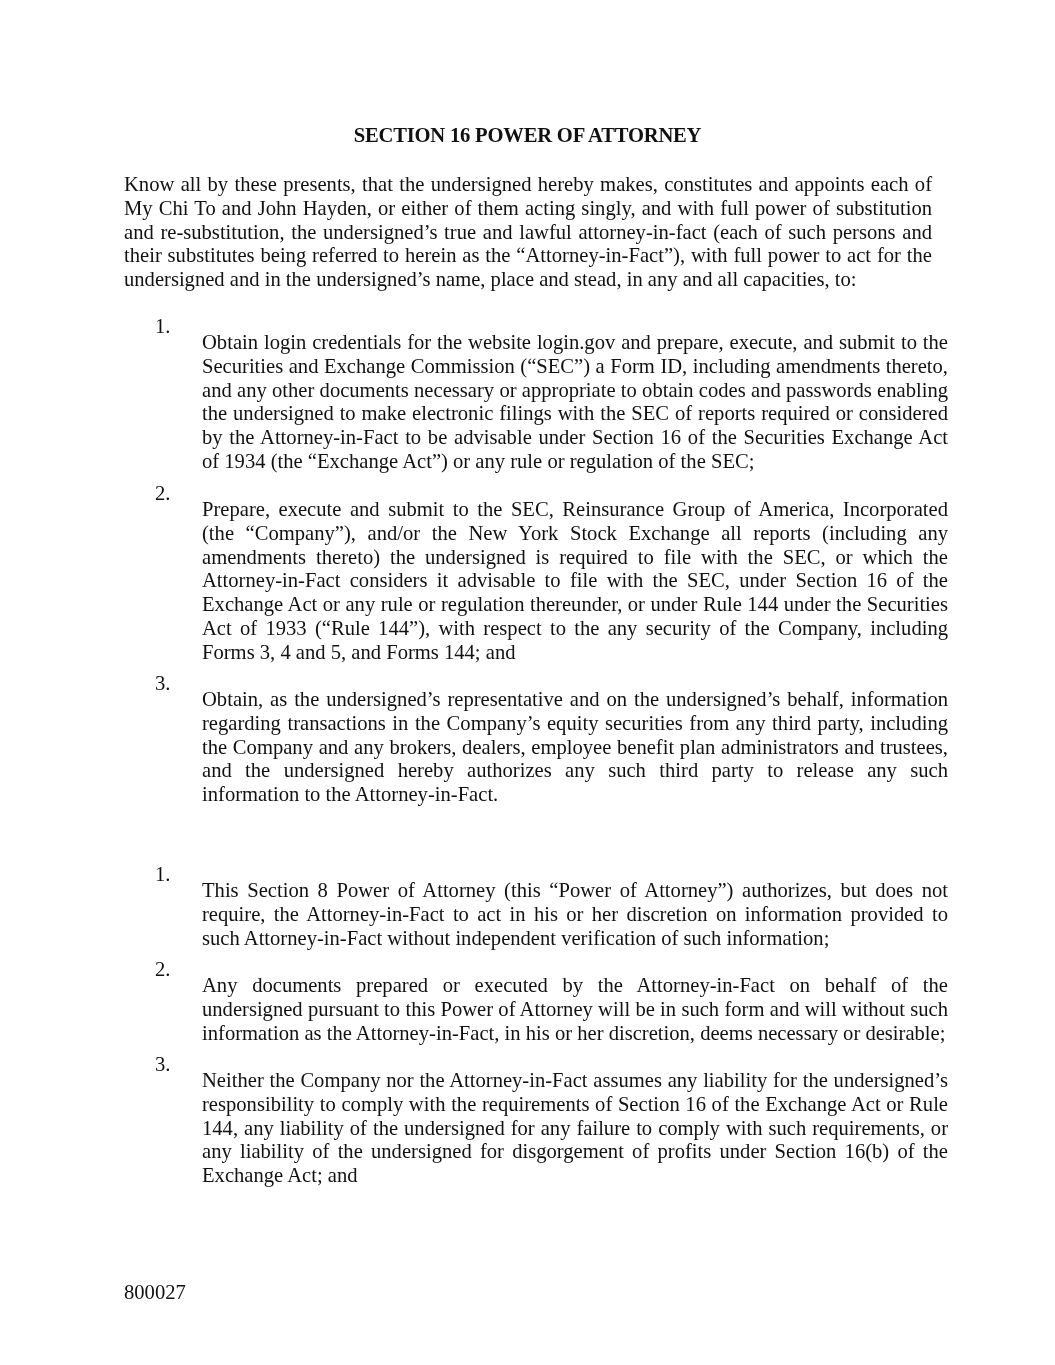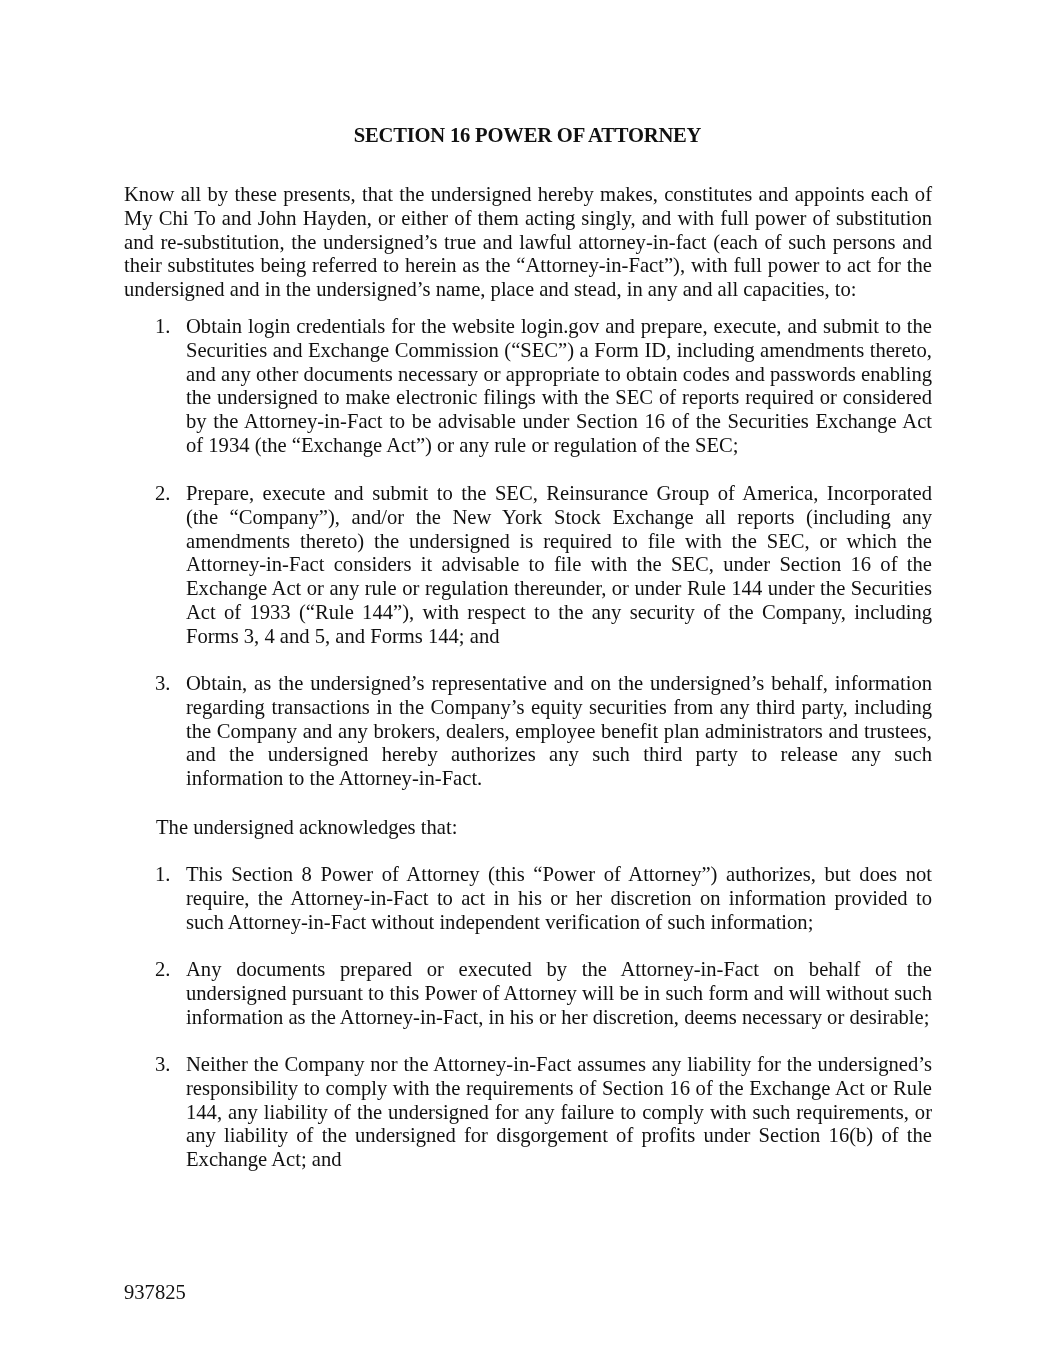--- a/index.html
+++ b/index.html
@@ -34,39 +34,39 @@
       font-size: 20.6px;
       letter-spacing: -0.2px;
     }
     .para {
       position: absolute;
       left: 124px;
       width: 808px;
       text-align: justify;
       margin: 0;
     }
-    .para.intro { top: 183px; }
+    .para.intro { top: 173px; }
     .para.ack { left: 156px; width: 776px; top: 816px; }
     .list-item {
       position: absolute;
       left: 155px;
       width: 777px;
     }
     .list-item .num {
       position: absolute;
       left: 0;
       top: 0;
       width: 30px;
     }
     .list-item .text {
       position: absolute;
       left: 31px;
       width: 746px;
       text-align: justify;
-      margin: 0;
+      margin: 16px;
     }
     .li-a1 { top: 315px; }
     .li-a2 { top: 482px; }
     .li-a3 { top: 672px; }
     .li-b1 { top: 863px; }
     .li-b2 { top: 958px; }
     .li-b3 { top: 1053px; }
     .footer-id {
       position: absolute;
       left: 124px;
@@ -93,32 +93,31 @@
   <div class="list-item li-a2">
     <span class="num">2.</span>
     <p class="text last-line">Prepare, execute and submit to the SEC, Reinsurance Group of America, Incorporated (the “Company”), and/or the New York Stock Exchange all reports (including any amendments thereto) the undersigned is required to file with the SEC, or which the Attorney-in-Fact considers it advisable to file with the SEC, under Section 16 of the Exchange Act or any rule or regulation thereunder, or under Rule 144 under the Securities Act of 1933 (“Rule 144”), with respect to the any security of the Company, including Forms 3, 4 and 5, and Forms 144; and</p>
   </div>
 
   <div class="list-item li-a3">
     <span class="num">3.</span>
     <p class="text last-line">Obtain, as the undersigned’s representative and on the undersigned’s behalf, information regarding transactions in the Company’s equity securities from any third party, including the Company and any brokers, dealers, employee benefit plan administrators and trustees, and the undersigned hereby authorizes any such third party to release any such information to the Attorney-in-Fact.</p>
   </div>
 
-  <p class="para ack">The undersigned acknowledges that:</p>
 
   <div class="list-item li-b1">
     <span class="num">1.</span>
     <p class="text last-line">This Section 8 Power of Attorney (this “Power of Attorney”) authorizes, but does not require, the Attorney-in-Fact to act in his or her discretion on information provided to such Attorney-in-Fact without independent verification of such information;</p>
   </div>
 
   <div class="list-item li-b2">
     <span class="num">2.</span>
     <p class="text last-line">Any documents prepared or executed by the Attorney-in-Fact on behalf of the undersigned pursuant to this Power of Attorney will be in such form and will without such information as the Attorney-in-Fact, in his or her discretion, deems necessary or desirable;</p>
   </div>
 
   <div class="list-item li-b3">
     <span class="num">3.</span>
     <p class="text last-line">Neither the Company nor the Attorney-in-Fact assumes any liability for the undersigned’s responsibility to comply with the requirements of Section 16 of the Exchange Act or Rule 144, any liability of the undersigned for any failure to comply with such requirements, or any liability of the undersigned for disgorgement of profits under Section 16(b) of the Exchange Act; and</p>
   </div>
 
-  <div class="footer-id">937825</div>
+  <div class="footer-id">800027</div>
 
 </div>
 
 </body></html>

